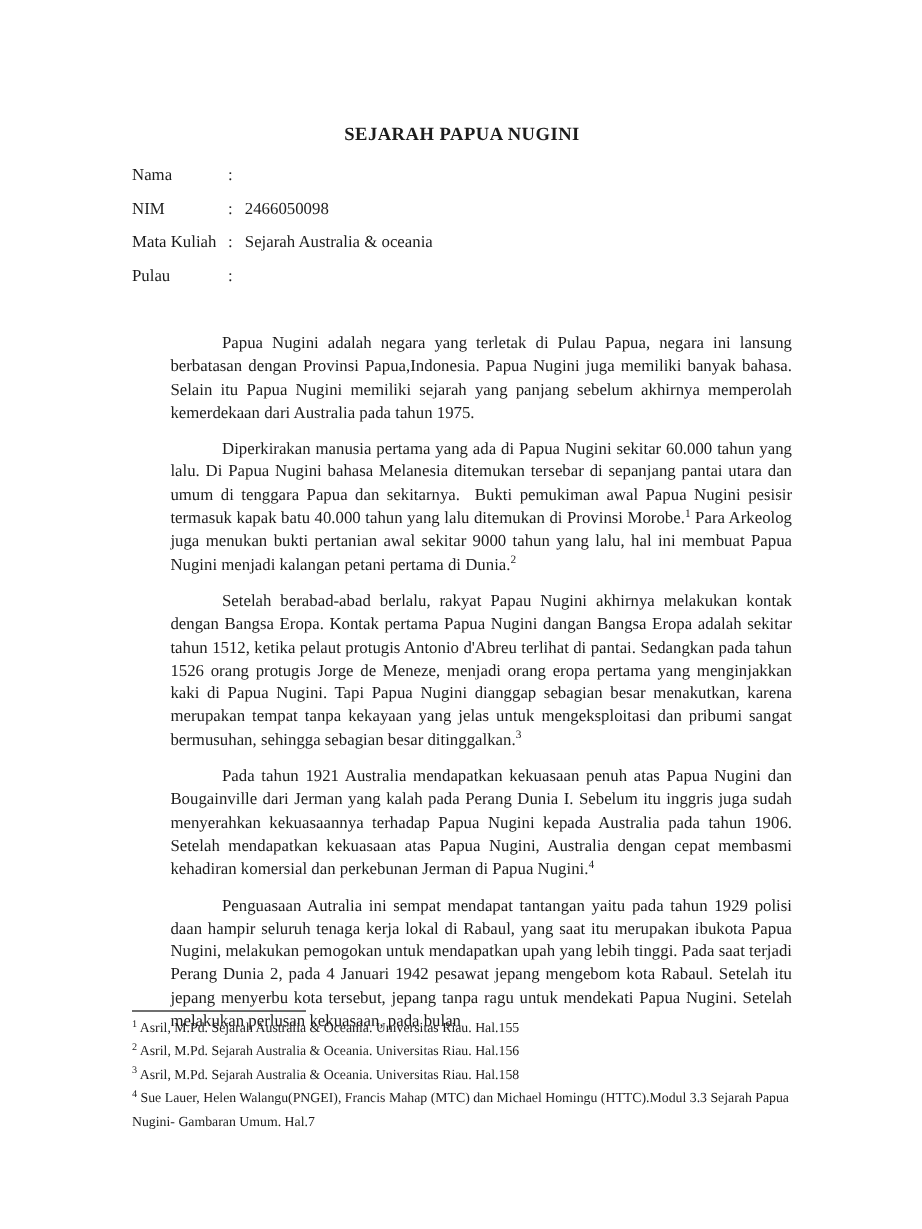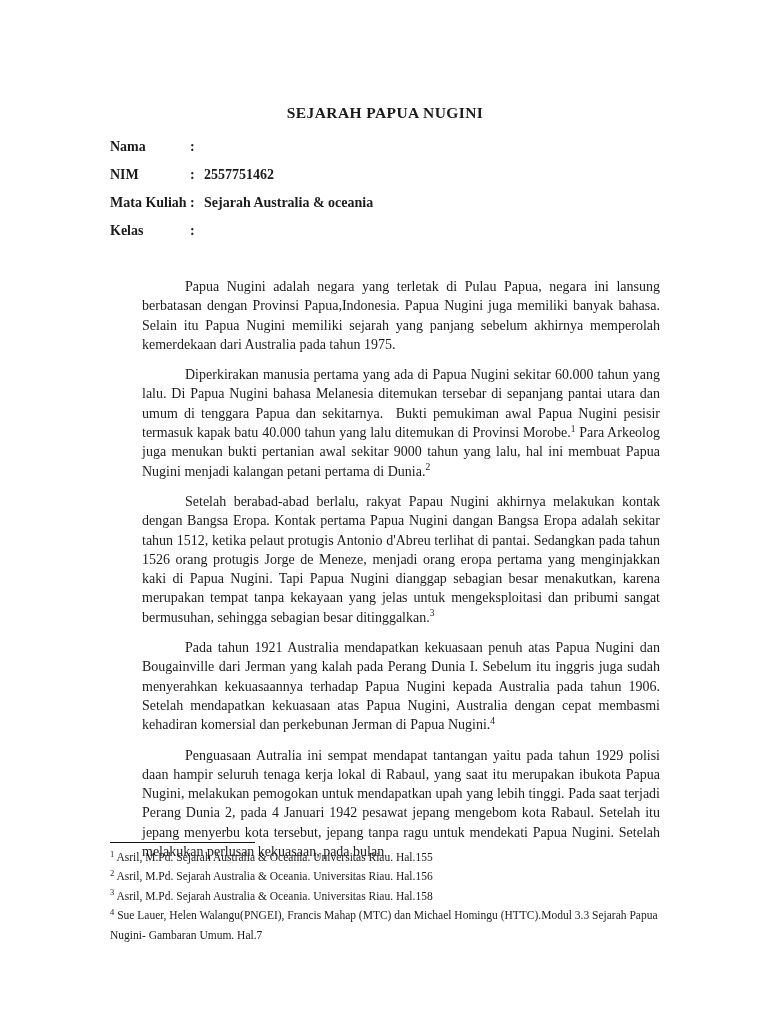--- a/index.html
+++ b/index.html
@@ -11,21 +11,21 @@
     overflow: hidden;
   }
   .page { position: relative; width: 608px; height: 1024px; background: #ffffff; }
   .content { margin-left: 110px; width: 550px; padding-top: 103px; }
 
   .title {
     font-size: 15.5px; line-height: 19px; font-weight: bold;
     text-align: center; margin: 0; letter-spacing: 0.4px;
   }
 
-  .meta { margin-top: 15px; font-weight: bold; }
+  .meta { margin-top: 15px; }
   .meta-row { display: flex; font-size: 14px; line-height: 19px; margin-bottom: 9px; }
   .meta-label { width: 80px; flex: 0 0 80px; }
   .meta-colon { width: 14px; flex: 0 0 14px; }
   .meta-value { flex: 1; }
 
   .bodytext { margin-top: 37px; font-size: 14px; line-height: 19.3px; text-align: justify; margin-left: 32px; }
   .bodytext p { margin: 0 0 11px 0; text-indent: 43px; }
 
   sup.fnref {
     font-size: 9.5px; line-height: 0;
@@ -49,29 +49,29 @@
     <h1 class="title">SEJARAH PAPUA NUGINI</h1>
 
     <div class="meta">
       <div class="meta-row">
         <span class="meta-label">Nama</span>
         <span class="meta-colon">:</span>
       </div>
       <div class="meta-row">
         <span class="meta-label">NIM</span>
         <span class="meta-colon">:</span>
-        <span class="meta-value">2557751462</span>
+        <span class="meta-value">2466050098</span>
       </div>
       <div class="meta-row">
         <span class="meta-label">Mata Kuliah</span>
         <span class="meta-colon">:</span>
         <span class="meta-value">Sejarah Australia &amp; oceania</span>
       </div>
       <div class="meta-row">
-        <span class="meta-label">Kelas</span>
+        <span class="meta-label">Pulau</span>
         <span class="meta-colon">:</span>
       </div>
     </div>
 
     <div class="bodytext">
       <p>Papua Nugini adalah negara yang terletak di Pulau Papua, negara ini lansung berbatasan dengan Provinsi Papua,Indonesia. Papua Nugini juga memiliki banyak bahasa. Selain itu Papua Nugini memiliki sejarah yang panjang sebelum akhirnya memperolah kemerdekaan dari Australia pada tahun 1975.</p>
       <p>Diperkirakan manusia pertama yang ada di Papua Nugini sekitar 60.000 tahun yang lalu. Di Papua Nugini bahasa Melanesia ditemukan tersebar di sepanjang pantai utara dan umum di tenggara Papua dan sekitarnya. &nbsp;Bukti pemukiman awal Papua Nugini pesisir termasuk kapak batu 40.000 tahun yang lalu ditemukan di Provinsi Morobe.<sup class="fnref">1</sup> Para Arkeolog juga menukan bukti pertanian awal sekitar 9000 tahun yang lalu, hal ini membuat Papua Nugini menjadi kalangan petani pertama di Dunia.<sup class="fnref">2</sup></p>
       <p>Setelah berabad-abad berlalu, rakyat Papau Nugini akhirnya melakukan kontak dengan Bangsa Eropa. Kontak pertama Papua Nugini dangan Bangsa Eropa adalah sekitar tahun 1512, ketika pelaut protugis Antonio d'Abreu terlihat di pantai. Sedangkan pada tahun 1526 orang protugis Jorge de Meneze, menjadi orang eropa pertama yang menginjakkan kaki di Papua Nugini. Tapi Papua Nugini dianggap sebagian besar menakutkan, karena merupakan tempat tanpa kekayaan yang jelas untuk mengeksploitasi dan pribumi sangat bermusuhan, sehingga sebagian besar ditinggalkan.<sup class="fnref">3</sup></p>
       <p>Pada tahun 1921 Australia mendapatkan kekuasaan penuh atas Papua Nugini dan Bougainville dari Jerman yang kalah pada Perang Dunia I. Sebelum itu inggris juga sudah menyerahkan kekuasaannya terhadap Papua Nugini kepada Australia pada tahun 1906. Setelah mendapatkan kekuasaan atas Papua Nugini, Australia dengan cepat membasmi kehadiran komersial dan perkebunan Jerman di Papua Nugini.<sup class="fnref">4</sup></p>
       <p>Penguasaan Autralia ini sempat mendapat tantangan yaitu pada tahun 1929 polisi daan hampir seluruh tenaga kerja lokal di Rabaul, yang saat itu merupakan ibukota Papua Nugini, melakukan pemogokan untuk mendapatkan upah yang lebih tinggi. Pada saat terjadi Perang Dunia 2, pada 4 Januari 1942 pesawat jepang mengebom kota Rabaul. Setelah itu jepang menyerbu kota tersebut, jepang tanpa ragu untuk mendekati Papua Nugini. Setelah melakukan perlusan kekuasaan, pada bulan</p>

